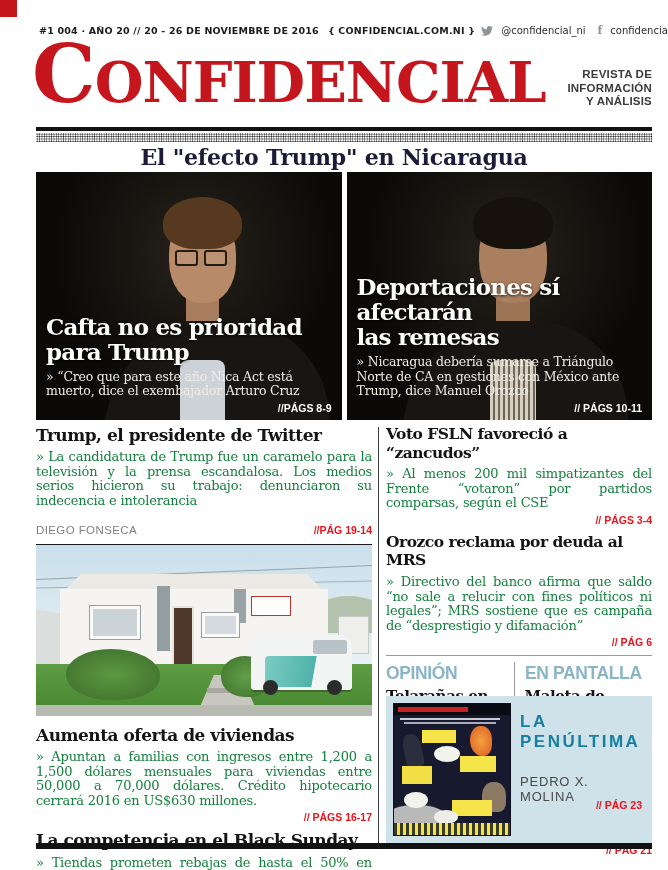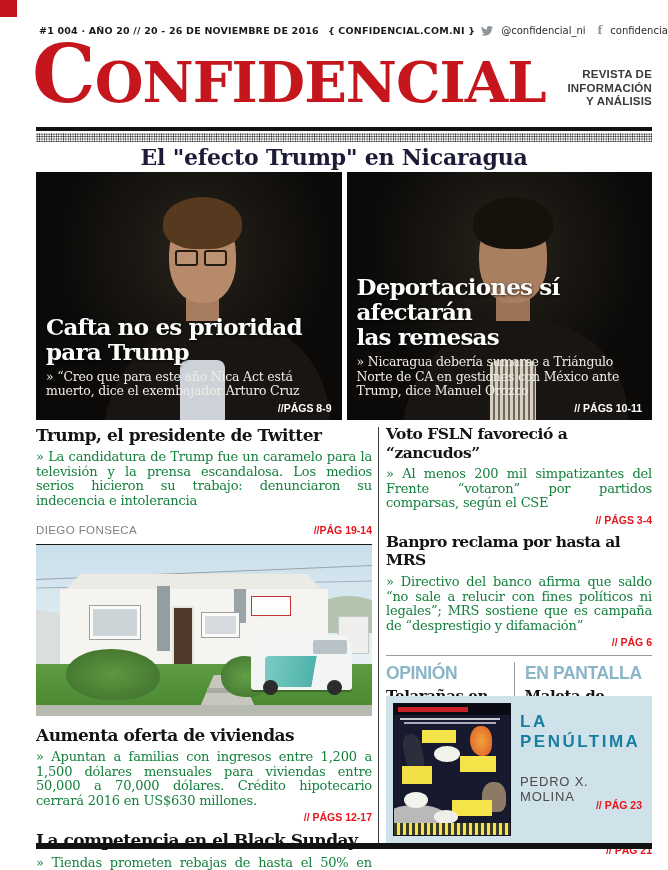--- a/index.html
+++ b/index.html
@@ -280,21 +280,21 @@
       <div class="hp-van-win"></div>
       <div class="hp-wheel1"></div>
       <div class="hp-wheel2"></div>
       <div class="hp-sign"></div>
     </div>
 
     <div class="story">
       <div class="hl">Aumenta oferta de viviendas</div>
       <div class="dek">» Apuntan a familias con ingresos entre 1,200 a 1,500 dólares mensuales para viviendas entre 50,000 a 70,000 dólares. Crédito hipotecario cerrará 2016 en US$630 millones.</div>
       <div class="meta-row">
-        <span class="pg-red">// PÁGS 12-17</span>
+        <span class="pg-red">// PÁGS 16-17</span>
       </div>
     </div>
 
     <div class="story">
       <div class="hl">La competencia en el Black Sunday</div>
       <div class="dek">» Tiendas prometen rebajas de hasta el 50% en productos exclusivos. Consumidores a la expectativa, recomiendan cautela</div>
 
     </div>
 
   </div>
@@ -303,21 +303,21 @@
 
     <div class="story">
       <div class="hl">Voto FSLN favoreció a “zancudos”</div>
       <div class="dek">» Al menos 200 mil simpatizantes del Frente “votaron” por partidos comparsas, según el CSE</div>
       <div class="meta-row">
         <span class="pg-red">// PÁGS 3-4</span>
       </div>
     </div>
 
     <div class="story">
-      <div class="hl">Banpro reclama por hasta al MRS</div>
+      <div class="hl">Orozco reclama por deuda al MRS</div>
       <div class="dek">» Directivo del banco afirma que saldo “no sale a relucir con fines políticos ni legales”; MRS sostiene que es campaña de “desprestigio y difamación”</div>
       <div class="meta-row">
         <span class="pg-red">// PÁG 6</span>
       </div>
     </div>
 
     <div class="sections-row">
       <div class="section-cell">
         <div class="section-label">OPINIÓN</div>
         <div class="section-title">Telarañas en las urnas</div>

